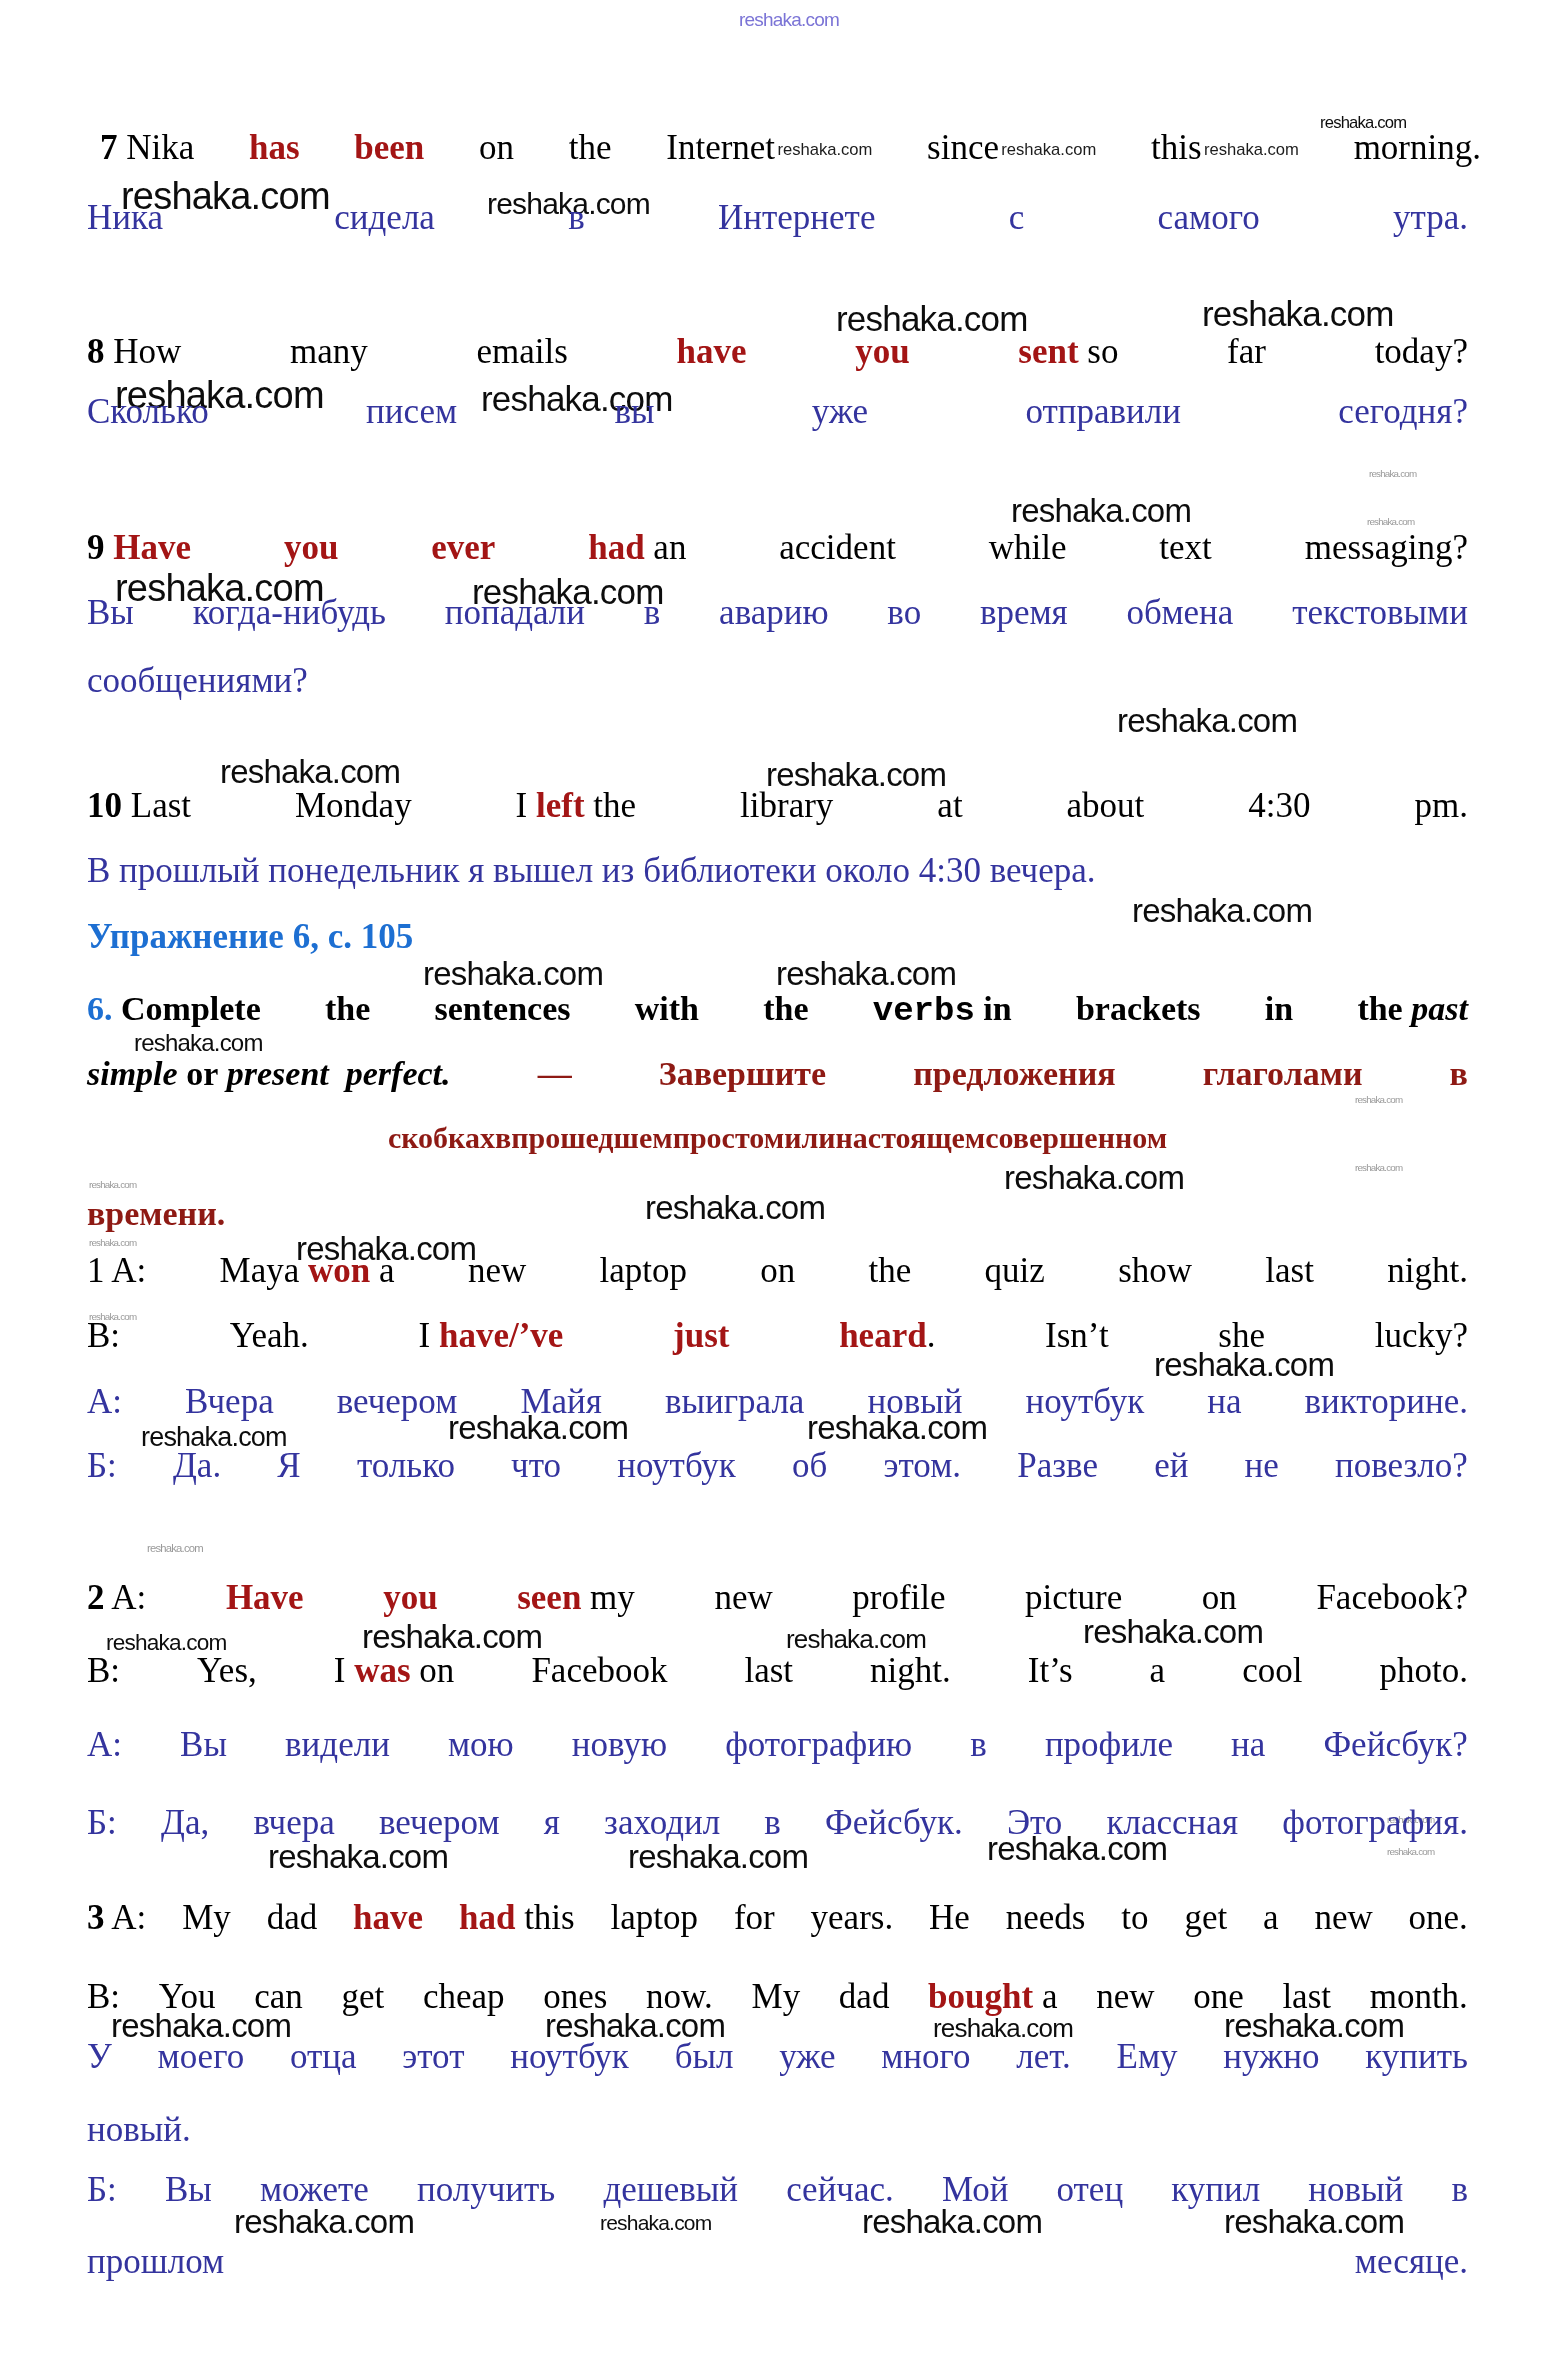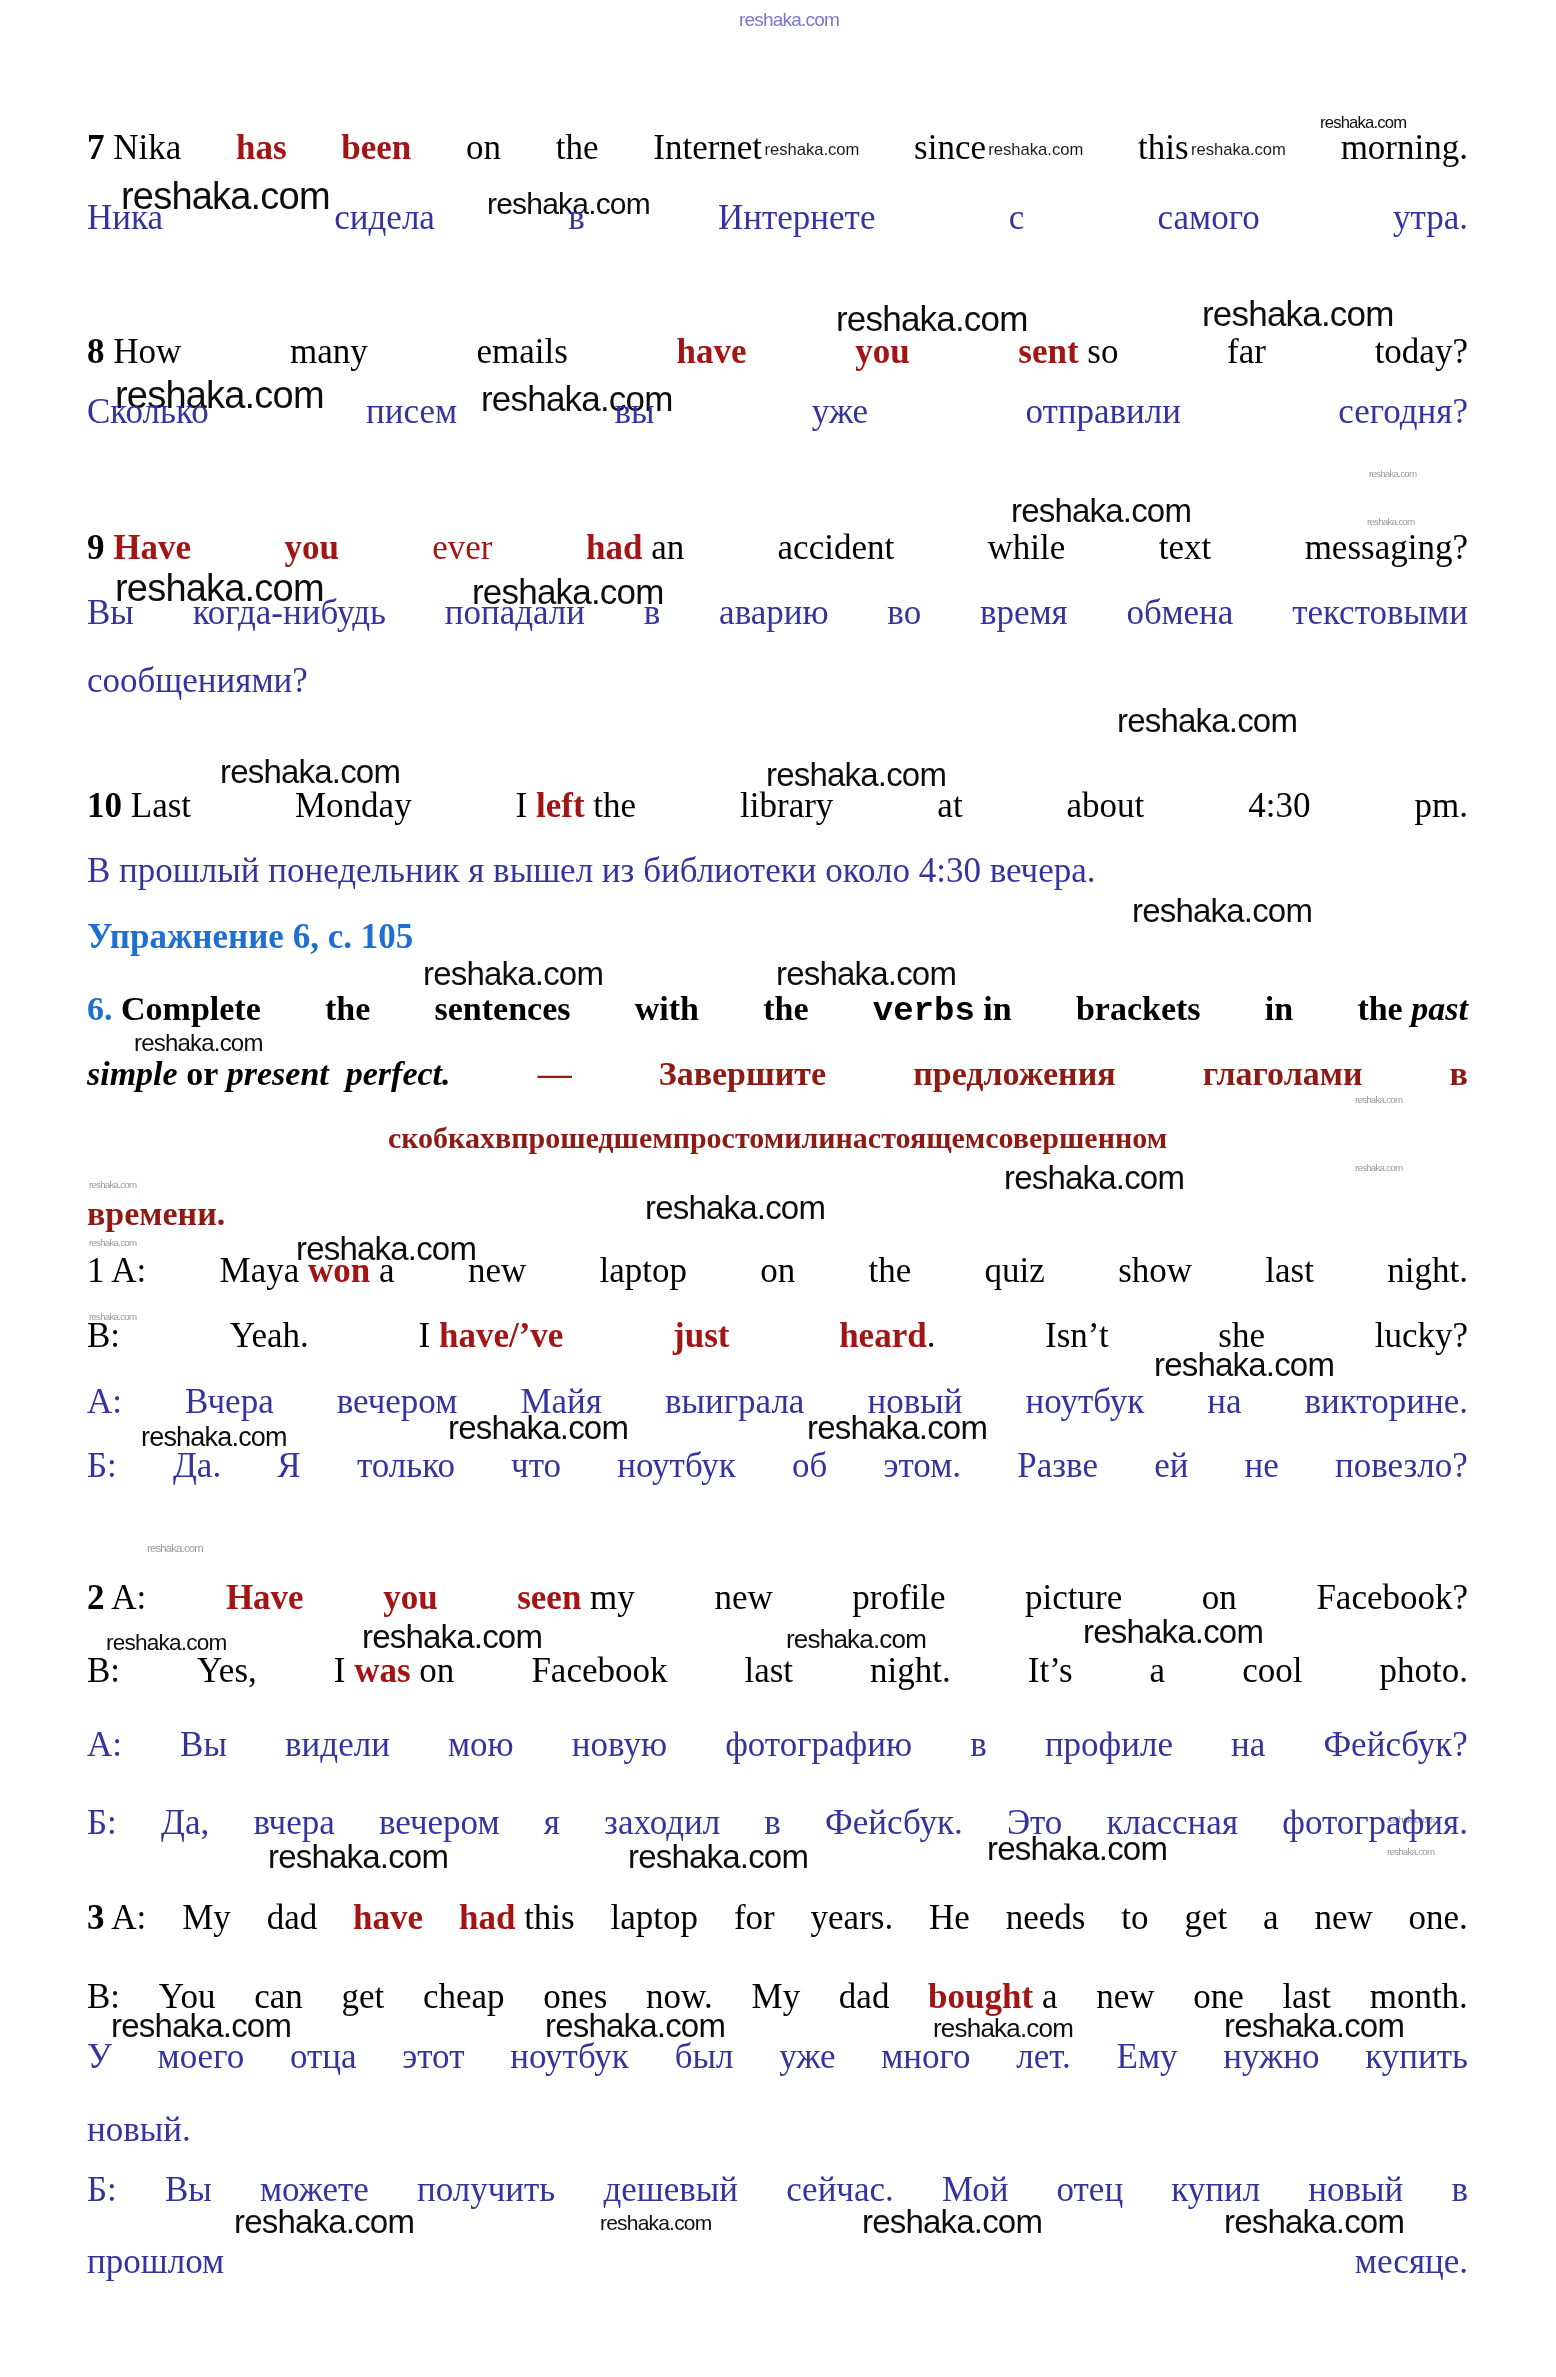--- a/index.html
+++ b/index.html
@@ -64,21 +64,21 @@
       <span class="wm" style="left: 111px; top: 2007px; font-size: 33px; color: rgb(13, 13, 13);">reshaka.com</span>
       <span class="wm" style="left: 545px; top: 2007px; font-size: 33px; color: rgb(13, 13, 13);">reshaka.com</span>
       <span class="wm" style="left: 933px; top: 2013px; font-size: 26px; color: rgb(13, 13, 13);">reshaka.com</span>
       <span class="wm" style="left: 1224px; top: 2007px; font-size: 33px; color: rgb(13, 13, 13);">reshaka.com</span>
       <span class="wm" style="left: 234px; top: 2203px; font-size: 33px; color: rgb(13, 13, 13);">reshaka.com</span>
       <span class="wm" style="left: 600px; top: 2211px; font-size: 21px; color: rgb(13, 13, 13);">reshaka.com</span>
       <span class="wm" style="left: 862px; top: 2203px; font-size: 33px; color: rgb(13, 13, 13);">reshaka.com</span>
       <span class="wm" style="left: 1224px; top: 2203px; font-size: 33px; color: rgb(13, 13, 13);">reshaka.com</span>
     </div>
   <div id="text-layer">
-      <div class="line" style="top: 128px;">
+      <div class="line" style="top: 128px; margin-left: 13px;">
         <span class="item"><span style="color: rgb(0, 0, 0); font-weight: bold;">7</span><span style="color: rgb(0, 0, 0);"> Nika</span></span>
         <span class="item"><span style="color: rgb(163, 21, 21); font-weight: bold;">has</span></span>
         <span class="item"><span style="color: rgb(163, 21, 21); font-weight: bold;">been</span></span>
         <span class="item"><span style="color: rgb(0, 0, 0);">on</span></span>
         <span class="item"><span style="color: rgb(0, 0, 0);">the</span></span>
         <span class="item"><span style="color: rgb(0, 0, 0);">Internet</span><span class="wmi">reshaka.com</span></span>
         <span class="item"><span style="color: rgb(0, 0, 0);">since</span><span class="wmi">reshaka.com</span></span>
         <span class="item"><span style="color: rgb(0, 0, 0);">this</span><span class="wmi">reshaka.com</span></span>
         <span class="item"><span style="color: rgb(0, 0, 0);">morning.</span></span>
       </div>
@@ -105,21 +105,21 @@
         <span class="item"><span style="color: rgb(52, 52, 158);">Сколько</span></span>
         <span class="item"><span style="color: rgb(52, 52, 158);">писем</span></span>
         <span class="item"><span style="color: rgb(52, 52, 158);">вы</span></span>
         <span class="item"><span style="color: rgb(52, 52, 158);">уже</span></span>
         <span class="item"><span style="color: rgb(52, 52, 158);">отправили</span></span>
         <span class="item"><span style="color: rgb(52, 52, 158);">сегодня?</span></span>
       </div>
       <div class="line" style="top: 528px;">
         <span class="item"><span style="color: rgb(0, 0, 0); font-weight: bold;">9</span><span style="color: rgb(0, 0, 0);"> </span><span style="color: rgb(163, 21, 21); font-weight: bold;">Have</span></span>
         <span class="item"><span style="color: rgb(163, 21, 21); font-weight: bold;">you</span></span>
-        <span class="item"><span style="color: rgb(163, 21, 21); font-weight: normal;">ever</span></span>
+        <span class="item"><span style="color: rgb(163, 21, 21); font-weight: bold;">ever</span></span>
         <span class="item"><span style="color: rgb(163, 21, 21); font-weight: bold;">had</span><span style="color: rgb(0, 0, 0);"> an</span></span>
         <span class="item"><span style="color: rgb(0, 0, 0);">accident</span></span>
         <span class="item"><span style="color: rgb(0, 0, 0);">while</span></span>
         <span class="item"><span style="color: rgb(0, 0, 0);">text</span></span>
         <span class="item"><span style="color: rgb(0, 0, 0);">messaging?</span></span>
       </div>
       <div class="line" style="top: 593px;">
         <span class="item"><span style="color: rgb(52, 52, 158);">Вы</span></span>
         <span class="item"><span style="color: rgb(52, 52, 158);">когда-нибудь</span></span>
         <span class="item"><span style="color: rgb(52, 52, 158);">попадали</span></span>

